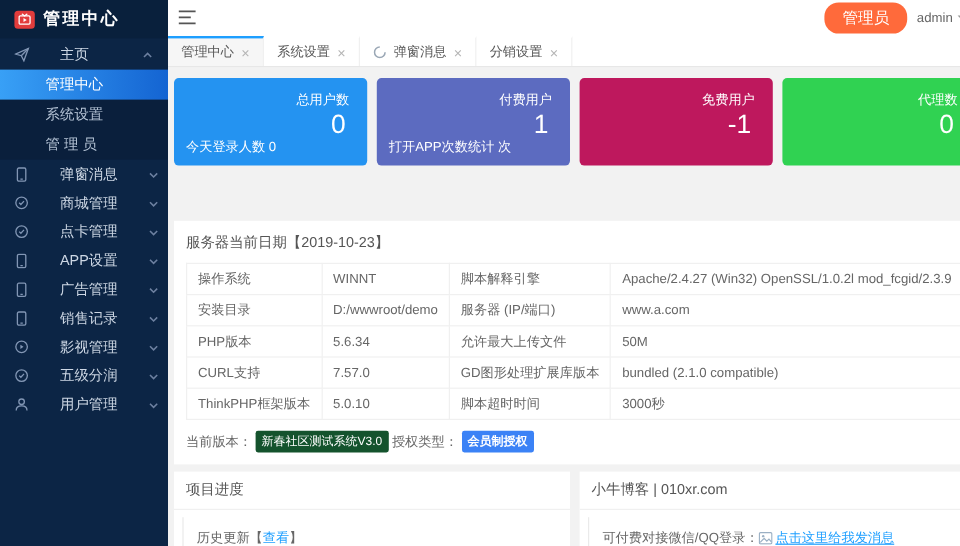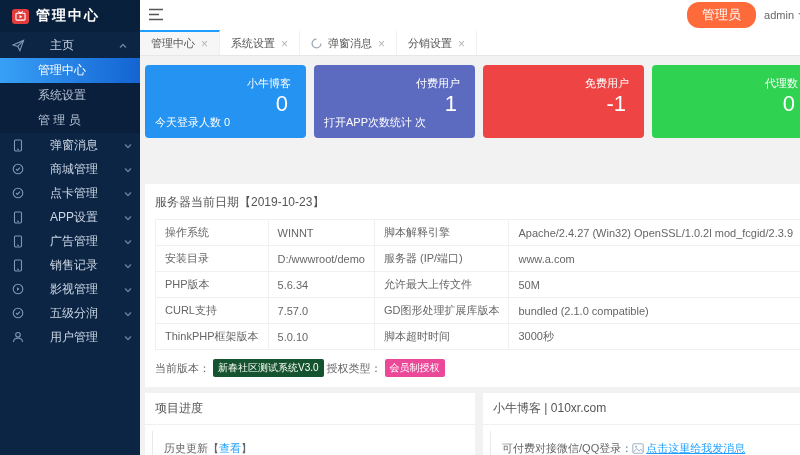--- a/index.html
+++ b/index.html
@@ -256,30 +256,30 @@
       <div class="tab">
         <span>分销设置</span>
         <span class="x">×</span>
       </div>
     </div>
 
     <div class="content">
 
       <div class="cards">
         <div class="stat-card" style="background: rgb(36, 147, 241);">
-          <div class="c-label">小牛博客</div>
+          <div class="c-label">总用户数</div>
           <div class="c-value">0</div>
           <div class="c-footer">今天登录人数 0</div>
         </div>
         <div class="stat-card" style="background: rgb(92, 107, 192);">
           <div class="c-label">付费用户</div>
           <div class="c-value">1</div>
           <div class="c-footer">打开APP次数统计 次</div>
         </div>
-        <div class="stat-card" style="background: #ef4444;">
+        <div class="stat-card" style="background: #be185d;">
           <div class="c-label">免费用户</div>
           <div class="c-value">-1</div>
           <div class="c-footer"></div>
         </div>
         <div class="stat-card" style="background: rgb(48, 210, 82);">
           <div class="c-label">代理数</div>
           <div class="c-value">0</div>
           <div class="c-footer"></div>
         </div>
       </div>
@@ -317,21 +317,21 @@
             <td class="v1">5.0.10</td>
             <td class="k2">脚本超时时间</td>
             <td class="v2">3000秒</td>
           </tr>
         </tbody>
           </table>
         <div class="version-line">
           <span>当前版本：</span>
           <span class="badge" style="background: #14532d;">新春社区测试系统V3.0</span>
           <span>授权类型：</span>
-          <span class="badge" style="background: #ec4899;">会员制授权</span>
+          <span class="badge" style="background: #3b82f6; font-weight: bold;">会员制授权</span>
         </div>
       </div>
 
       <div class="bottom">
         <div class="panel project-panel">
           <div class="panel-hd">项目进度</div>
           <div class="timeline">
             <div class="tl-item">
               <span>历史更新【</span><a class="link">查看</a><span>】</span>
             </div>

